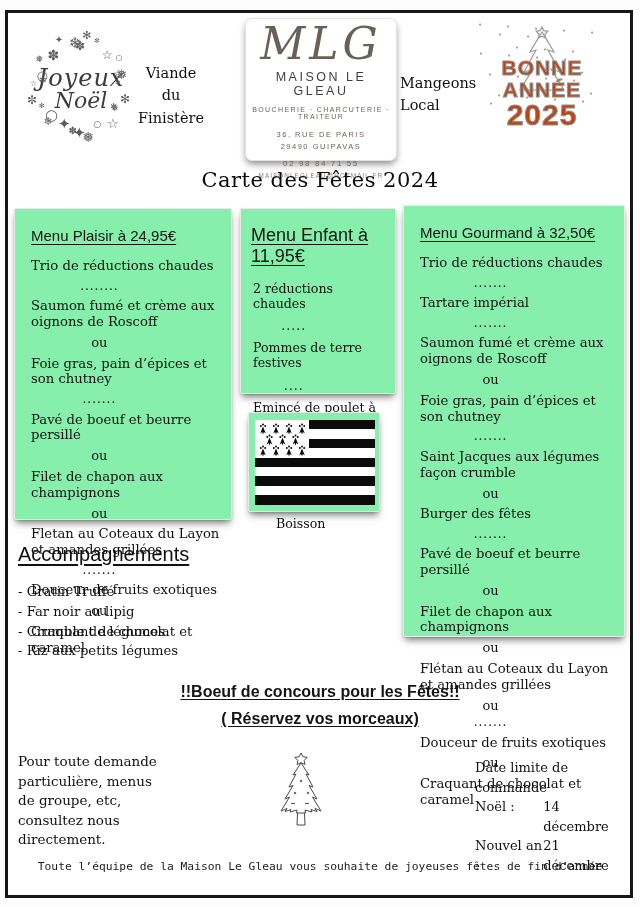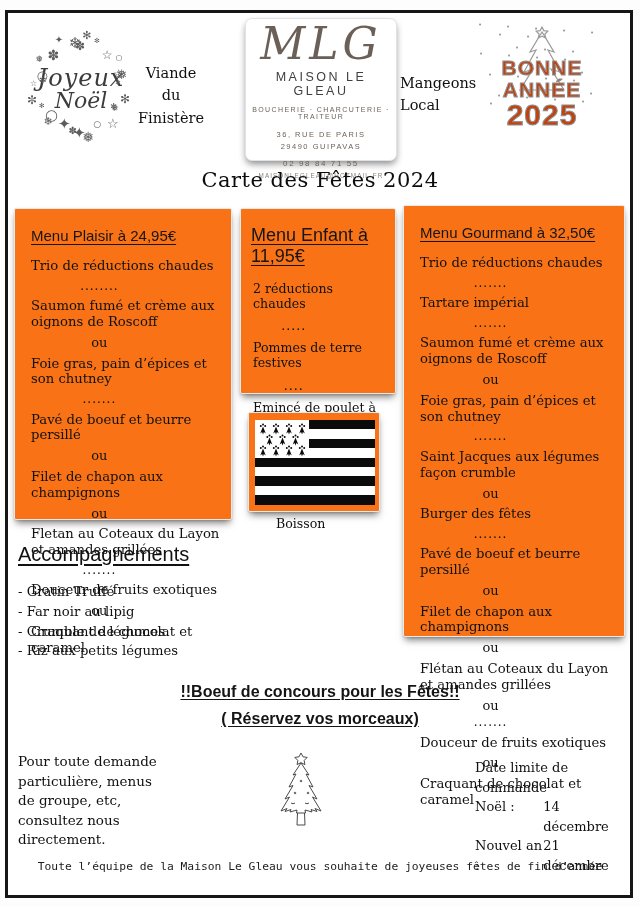--- a/index.html
+++ b/index.html
@@ -61,21 +61,21 @@
   .decor-circle .dot { position:absolute; color:#9a9a9a; font-size:7px; line-height:1; }
 
   
   .page-title {
     position:absolute; left:0; top:168px; width:100%; text-align:center;
     font-size:21px; color:#0d0d0d; letter-spacing:.5px;
   }
 
   
   .card {
-    position:absolute; background:#f97316;
+    position:absolute; background:#86efac;
     border:1px solid #e9e9e9; border-radius:2px;
     box-shadow:0 5px 7px -2px rgba(0,0,0,.5), 0 1px 2px rgba(0,0,0,.12);
   }
   #menu-plaisir  { left:14px;  top:208px; width:218px; height:312px; padding:18px 10px 0 16px; }
   #menu-enfant   { left:240px; top:208px; width:156px; height:186px; padding:16px 6px 0 10px; }
   #menu-gourmand { left:403px; top:205px; width:222px; height:432px; padding:18px 8px 0 16px; }
 
   .menu-title {
     font-family:"Liberation Sans", sans-serif; font-size:15px; color:#161616;
     text-decoration:underline; text-underline-offset:3px; margin-bottom:14px;

